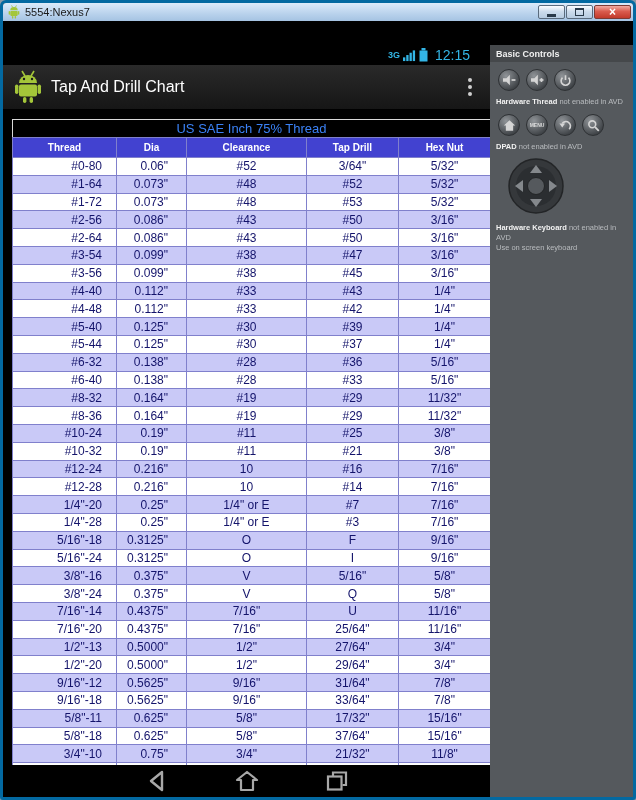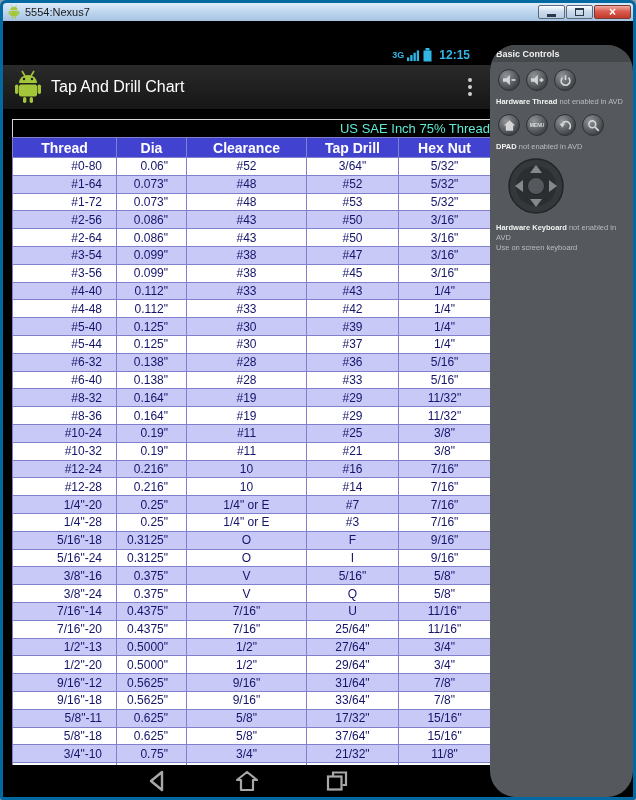--- a/index.html
+++ b/index.html
@@ -21,51 +21,51 @@
   .glyph-min { width:9px; height:3px; background:#2a3a4a; margin-top:6px; }
   .glyph-max { width:9px; height:8px; border:1px solid #2a3a4a; border-top-width:2px; }
 
   .window-body { flex:1; display:flex; }
 
   
   .device { width:487px; flex:0 0 487px; position:relative; background:#000; }
   .status-bar { position:absolute; top:0; left:0; right:0; height:20px; background:#000;
                 display:flex; align-items:center; justify-content:flex-end; padding-right:20px; gap:3px; }
   .net-label { color:var(--holo-blue,#33b5e5); font-size:9px; font-weight:bold; }
-  .time { color:var(--holo-blue,#33b5e5); font-size:12px; font-weight:bold; margin-left:4px; }
+  .time { color:var(--holo-blue,#33b5e5); font-size:14px; font-weight:normal; margin-left:4px; }
   .action-bar { position:absolute; top:20px; left:0; right:0; height:44px;
                 background:linear-gradient(#2a2a2a,#161616); display:flex; align-items:center; padding:0 10px; }
   .app-icon { width:30px; height:34px; margin-right:8px; display:inline-flex; }
   .app-title { color:#fff; font-size:16px; flex:1; }
   .overflow { display:flex; flex-direction:column; gap:3px; padding:6px 8px; cursor:pointer; }
   .overflow i { width:4px; height:4px; border-radius:50%; background:#cfcfcf; }
 
   .app-content { position:absolute; top:64px; bottom:32px; left:0; right:0; background:#000;
                  overflow:hidden; padding:10px 0 0 9px; }
 
   
   table.drill { border-collapse:collapse; width:478px; table-layout:fixed; border:1px solid #d8d8d8; }
-  .tbl-title { background:#000; color:#5eead4; font-size:13px; font-weight:normal; height:18px; text-align:right; }
-  th.colh { background:var(--table-header-bg,#4242d0); color:#fff; font-size:14px; font-weight:bold;
+  .tbl-title { background:#000; color:#3b82f6; font-size:13px; font-weight:normal; height:18px; text-align:center; }
+  th.colh { background:var(--table-header-bg,#4242d0); color:#fff; font-size:10px; font-weight:bold;
             height:20px; text-align:center; border:1px solid var(--grid-line,#8080cc); }
   td { font-size:12px; color:var(--row-text,#14146b); height:17.8px; border:1px solid var(--grid-line,#8080cc);
        white-space:nowrap; overflow:hidden; }
   tbody tr:nth-child(odd)  { background:#ffffff; }
   tbody tr:nth-child(even) { background:var(--row-alt,#c9c9f7); }
   td.c0 { text-align:right; padding-right:14px; }
   td.c1 { text-align:right; padding-right:18px; }
   td.c2, td.c3, td.c4 { text-align:center; }
 
   
   .nav-bar { position:absolute; bottom:0; left:0; right:0; height:32px; background:#000;
              display:flex; align-items:center; justify-content:center; gap:64px; }
   .nav-btn { width:26px; height:24px; display:flex; align-items:center; justify-content:center; cursor:pointer; }
 
   
-  .controls-panel { flex:1; background:#55595d; display:flex; flex-direction:column; overflow:hidden;border-radius:26px; }
+  .controls-panel { flex:1; background:#55595d; display:flex; flex-direction:column; overflow:hidden; }
   .panel-header { background:#45484b; color:#f0f0f0; font-size:9px; font-weight:bold; padding:4px 6px 3px; }
   .btn-row { display:flex; gap:6px; padding:7px 8px 3px; }
   .round-btn { width:22px; height:22px; flex:0 0 22px; border-radius:50%;
                background:radial-gradient(circle at 35% 30%, #909498, #3f4347 75%);
                border:1px solid #2e3134; display:flex; align-items:center; justify-content:center; cursor:pointer; }
   .menu-txt { font-size:5px; font-weight:bold; color:#ddd; letter-spacing:0; }
   .panel-note { font-size:7.5px; color:#b9bcbf; padding:3px 6px 1px; white-space:nowrap; overflow:hidden; }
   .panel-note .lbl { color:#f2f2f2; font-weight:bold; }
   .panel-note.wrap { white-space:normal; line-height:1.3; }
   .dpad-wrap { padding:6px 0 2px 18px; }

